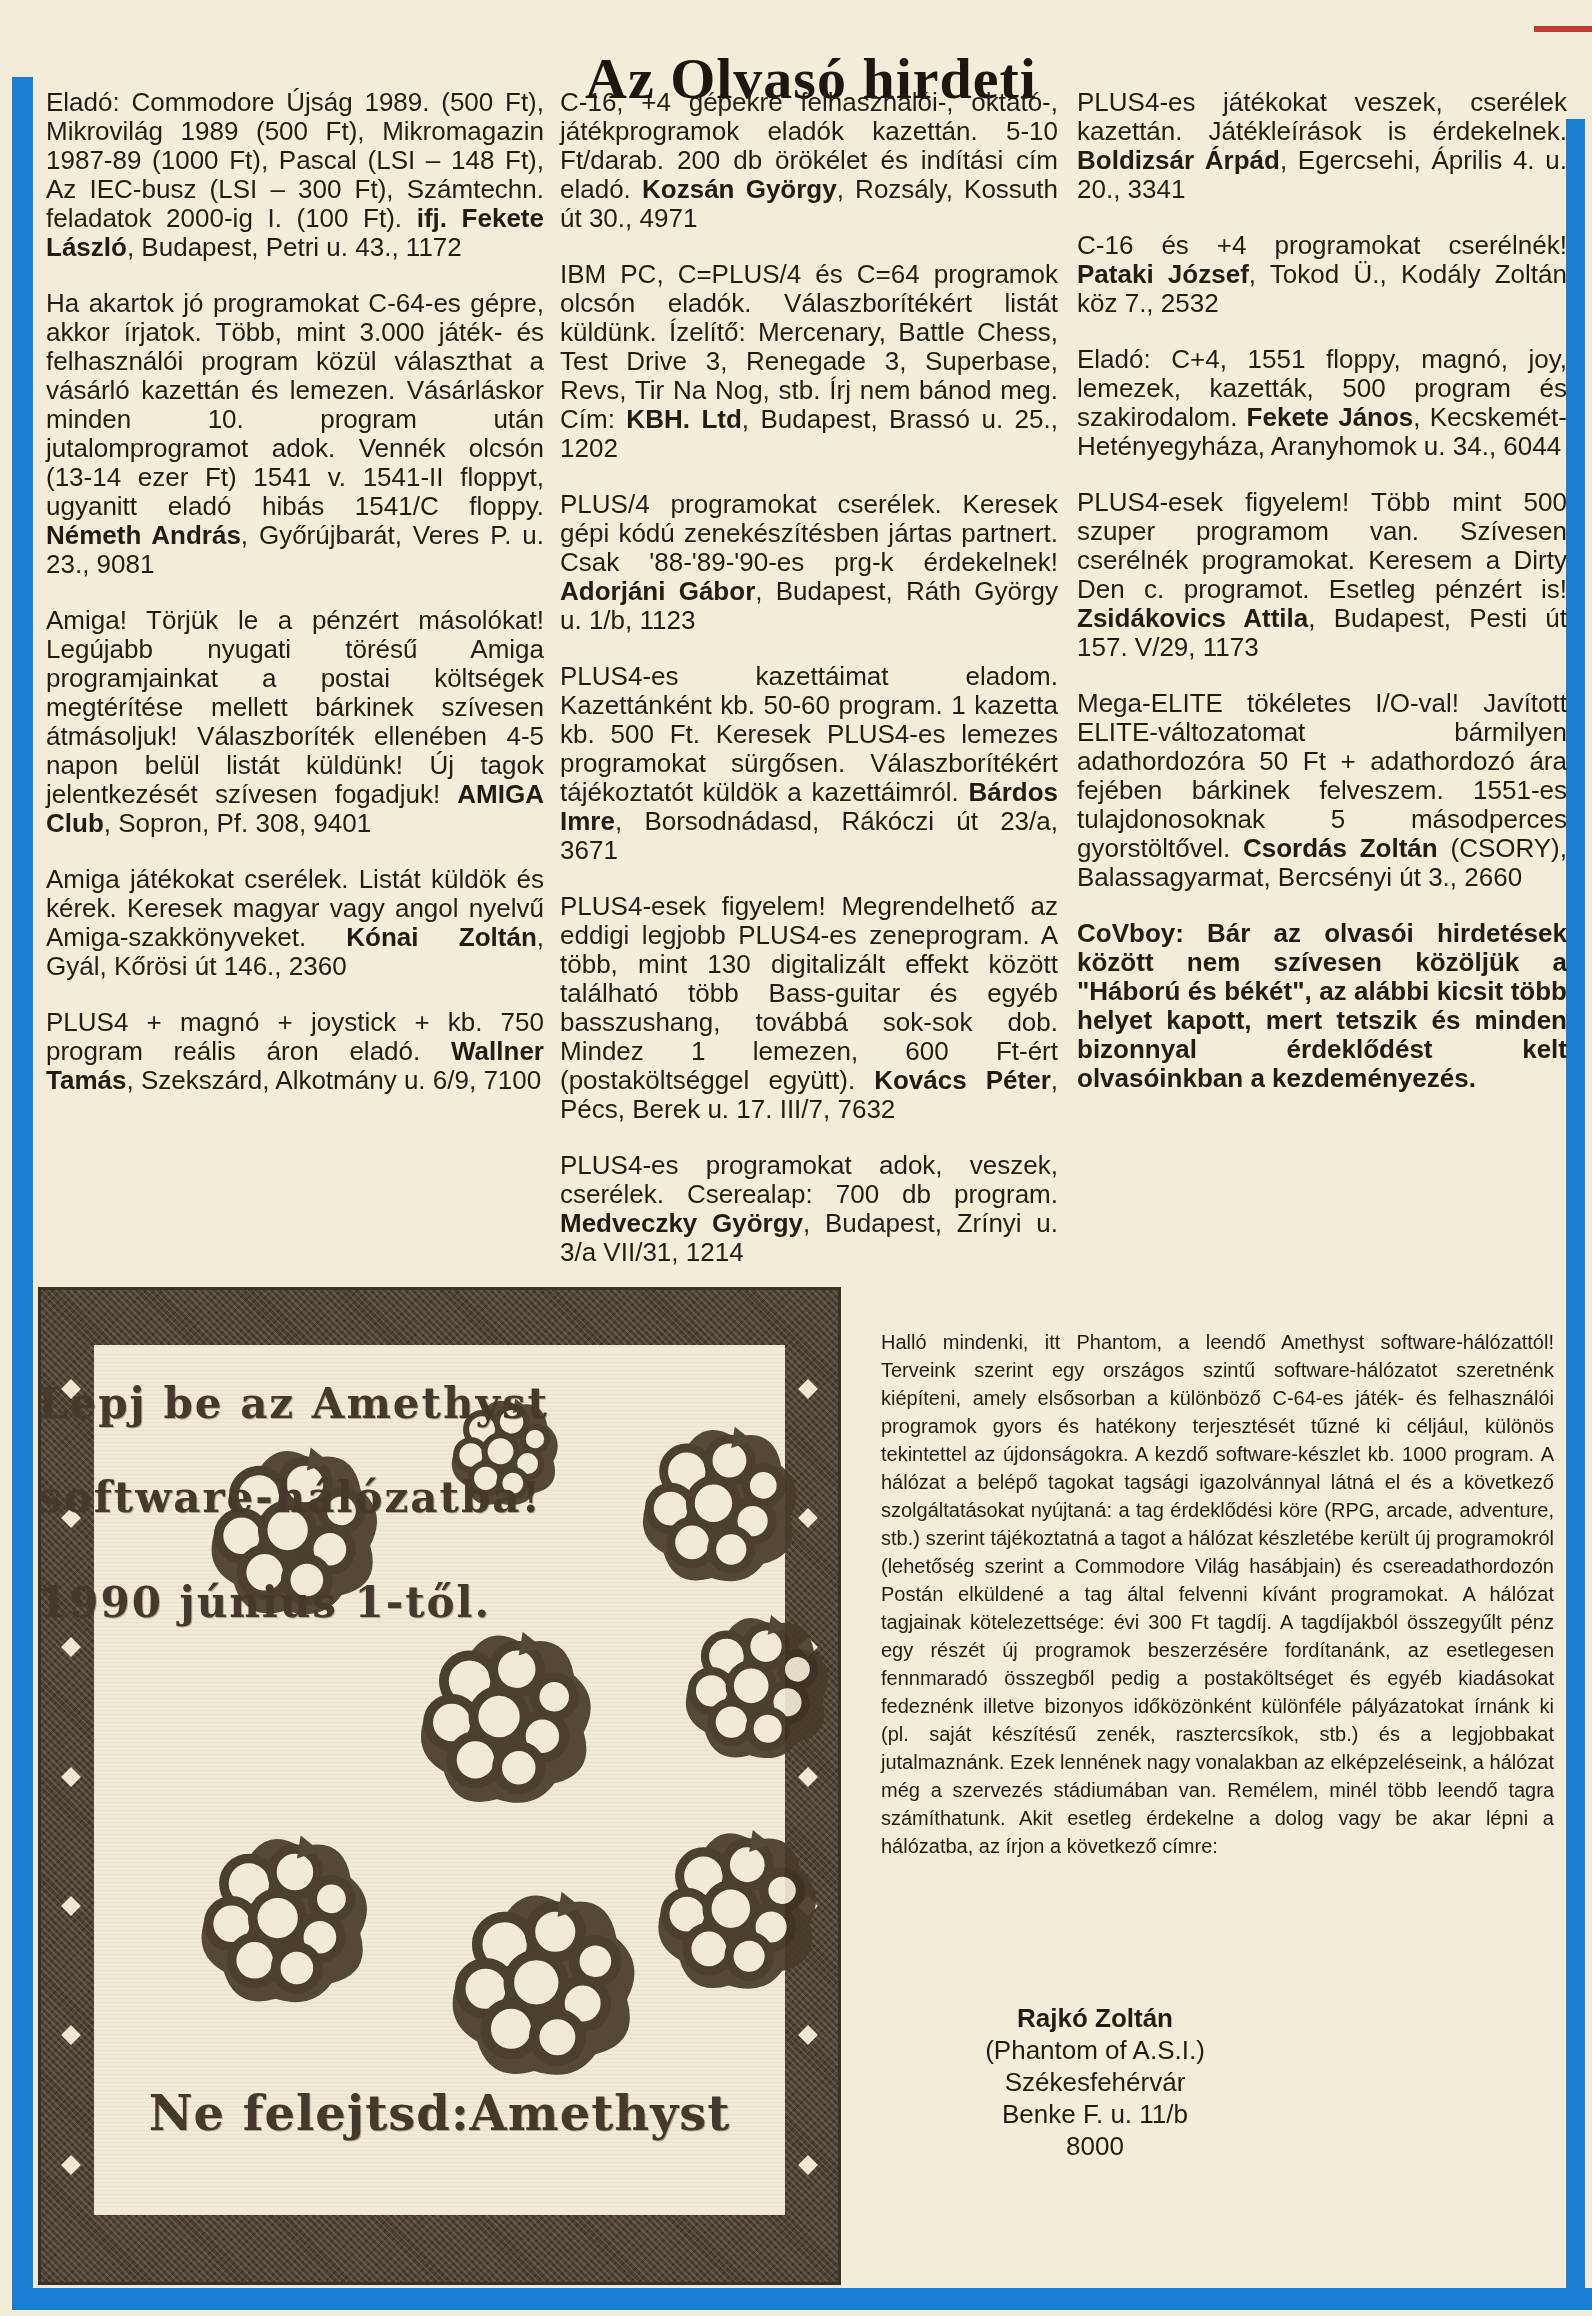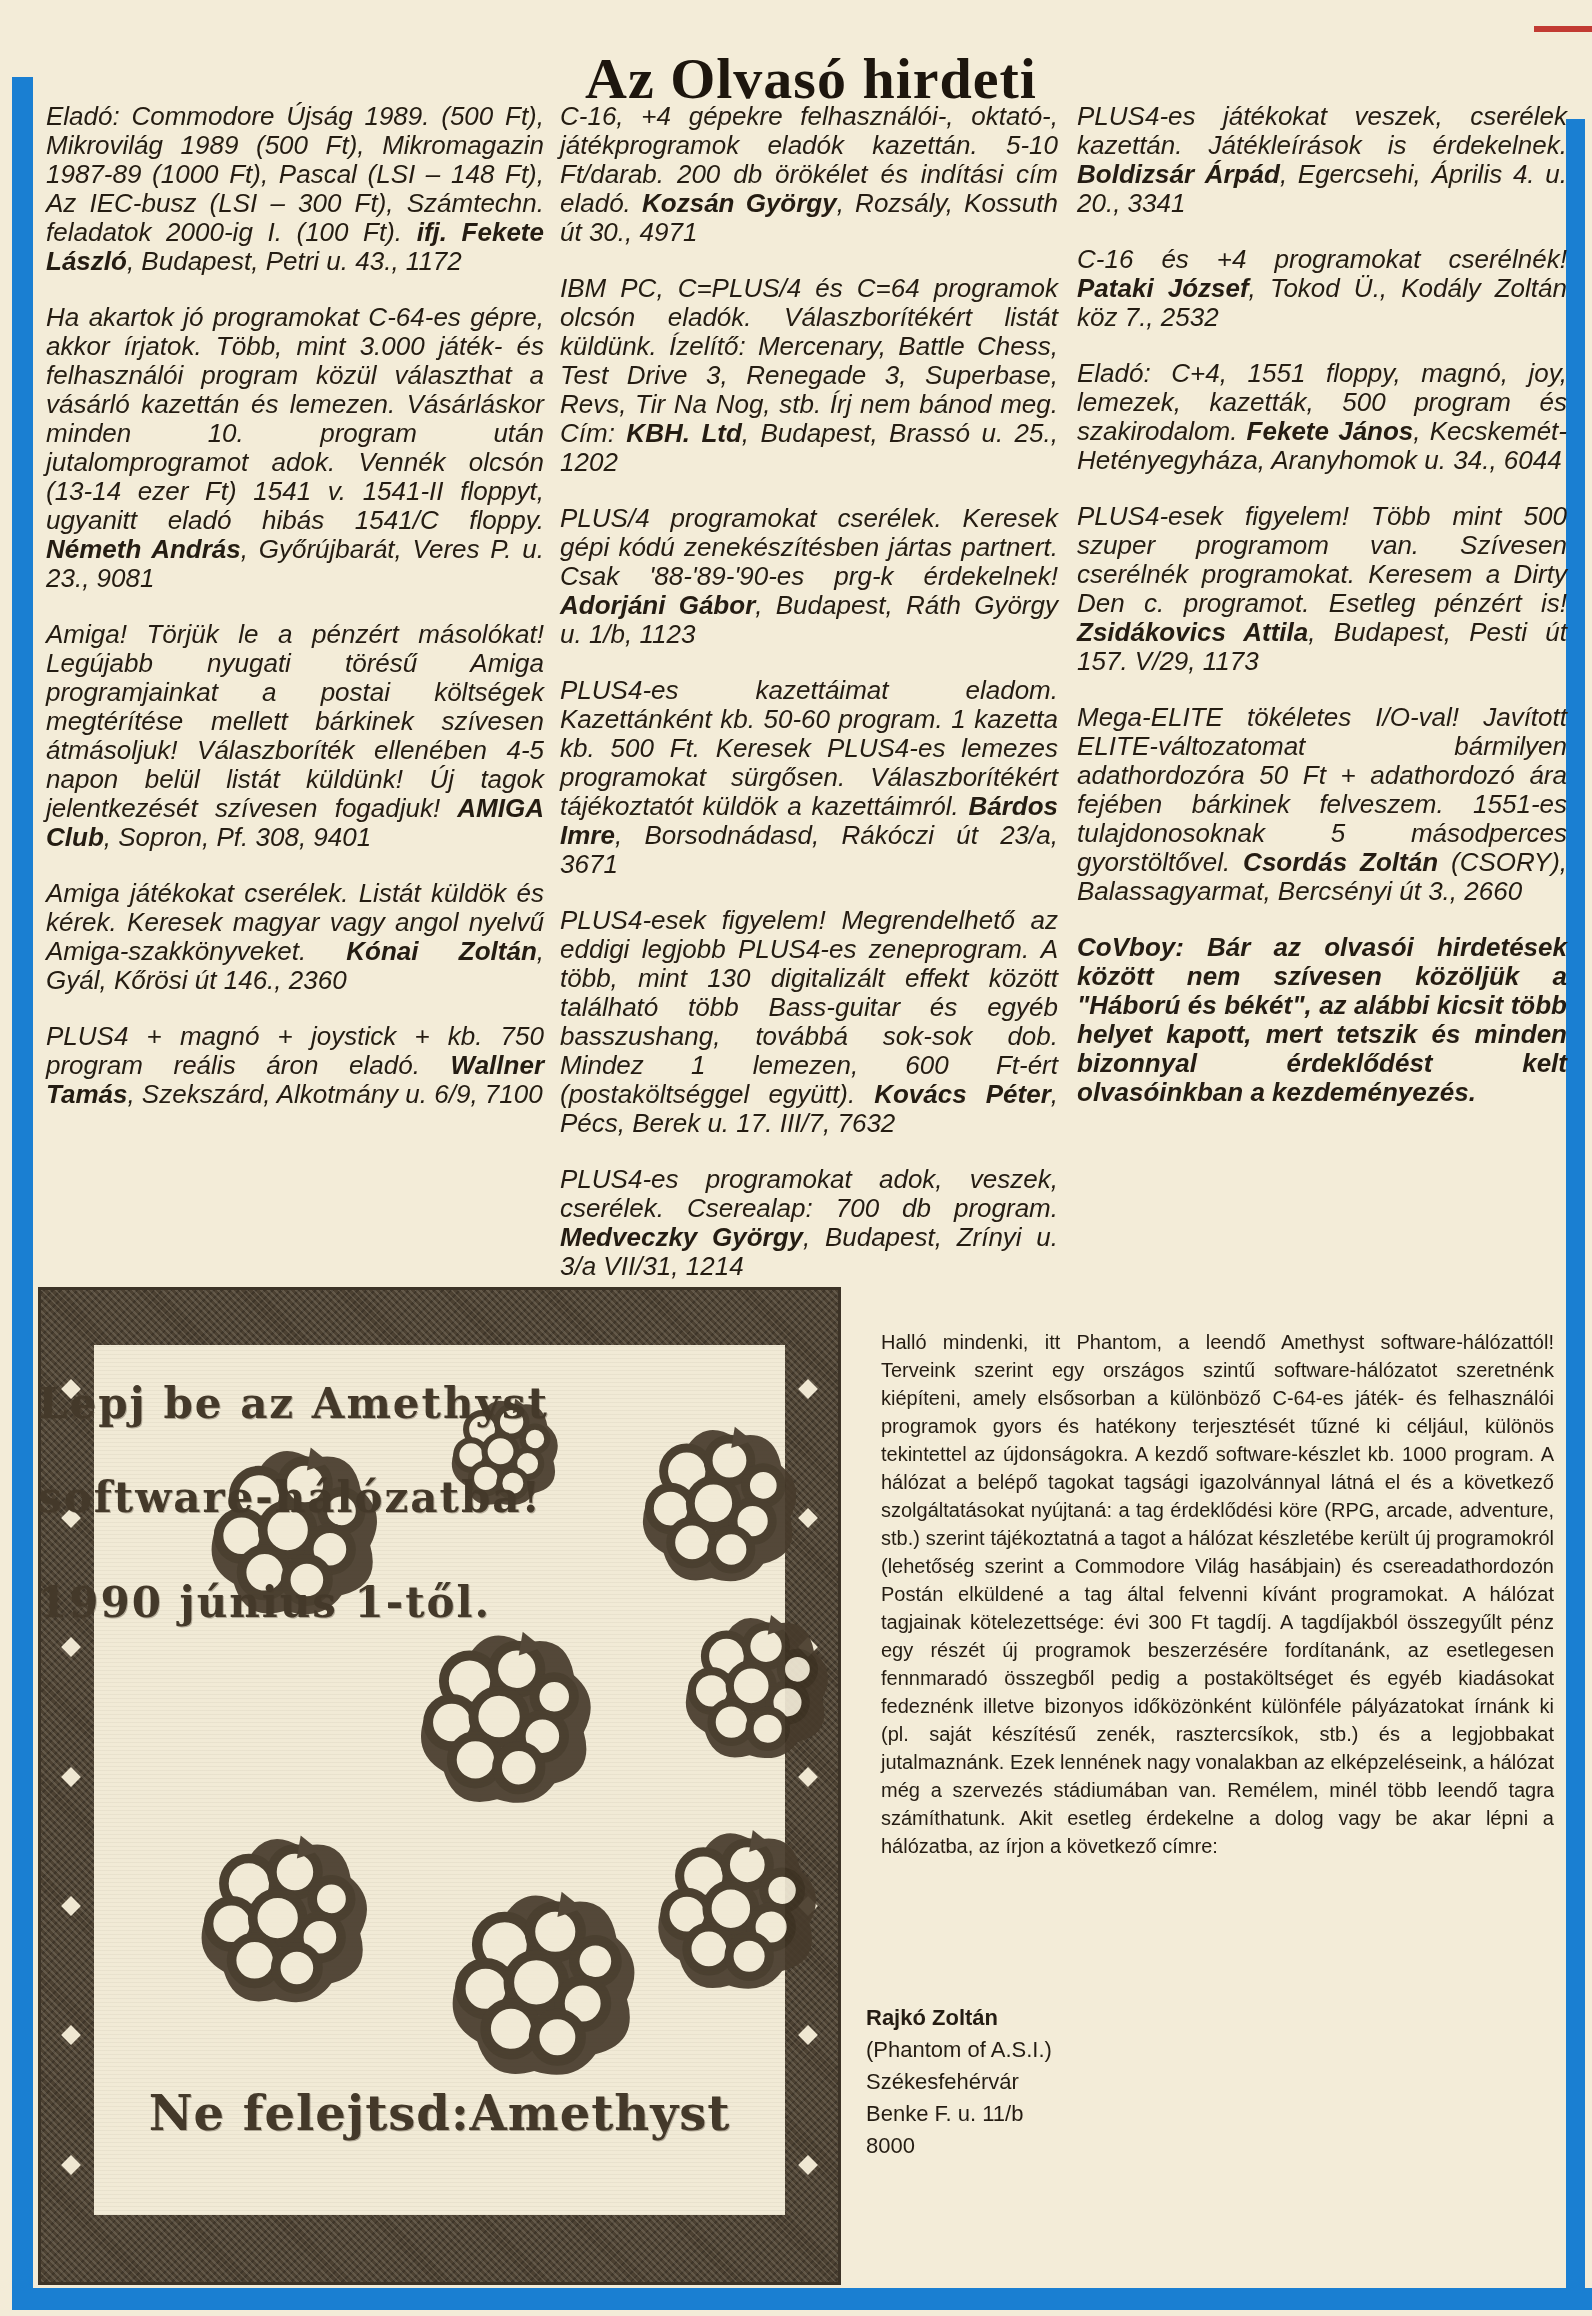--- a/index.html
+++ b/index.html
@@ -14,31 +14,31 @@
     position:absolute;top:6px;left:0;width:1622px;text-align:center;
     font-family:"Liberation Serif",serif;font-weight:bold;
     font-size:58px;letter-spacing:1px;color:#1d160e;
   }
   .bar{position:absolute;background:var(--accent-blue,#1a7fd2);}
   .bar-left{left:12px;top:77px;width:21px;height:2233px;}
   .bar-right{left:1566px;top:119px;width:19px;height:2190px;}
   .bar-bottom{left:12px;top:2288px;width:1580px;height:22px;}
   .red-mark{position:absolute;right:0;top:26px;width:58px;height:6px;background:var(--accent-red,#c23b33);}
   
-  .col{position:absolute;top:102px;width:498px;font-size:26px;line-height:29px;font-style:italic;}
+  .col{position:absolute;top:88px;width:498px;font-size:26px;line-height:29px;}
   .col-0{left:46px;}
   .col-1{left:560px;}
   .col-2{left:1077px;width:490px;}
   .ad{margin:0 0 27px;text-align:justify;}
   .b{font-weight:bold;}
   
   .letter{position:absolute;left:881px;top:1308px;width:673px;
     font-size:20px;line-height:28px;text-align:justify;}
   .letter-address{position:absolute;left:866px;top:2002px;width:458px;
-    font-size:22px;line-height:32px;}
+    text-align:center;font-size:26px;line-height:32px;}
   
   .amethyst{
     position:absolute;left:38px;top:1287px;width:803px;height:998px;
     background:#4c4132;
     background-image:
       repeating-linear-gradient(45deg, rgba(242,234,214,.14) 0 2px, rgba(0,0,0,0) 2px 5px),
       repeating-linear-gradient(-45deg, rgba(0,0,0,.18) 0 2px, rgba(0,0,0,0) 2px 6px);
     box-shadow:0 0 0 3px #3c3327 inset;
   }
   .amethyst-inner{

